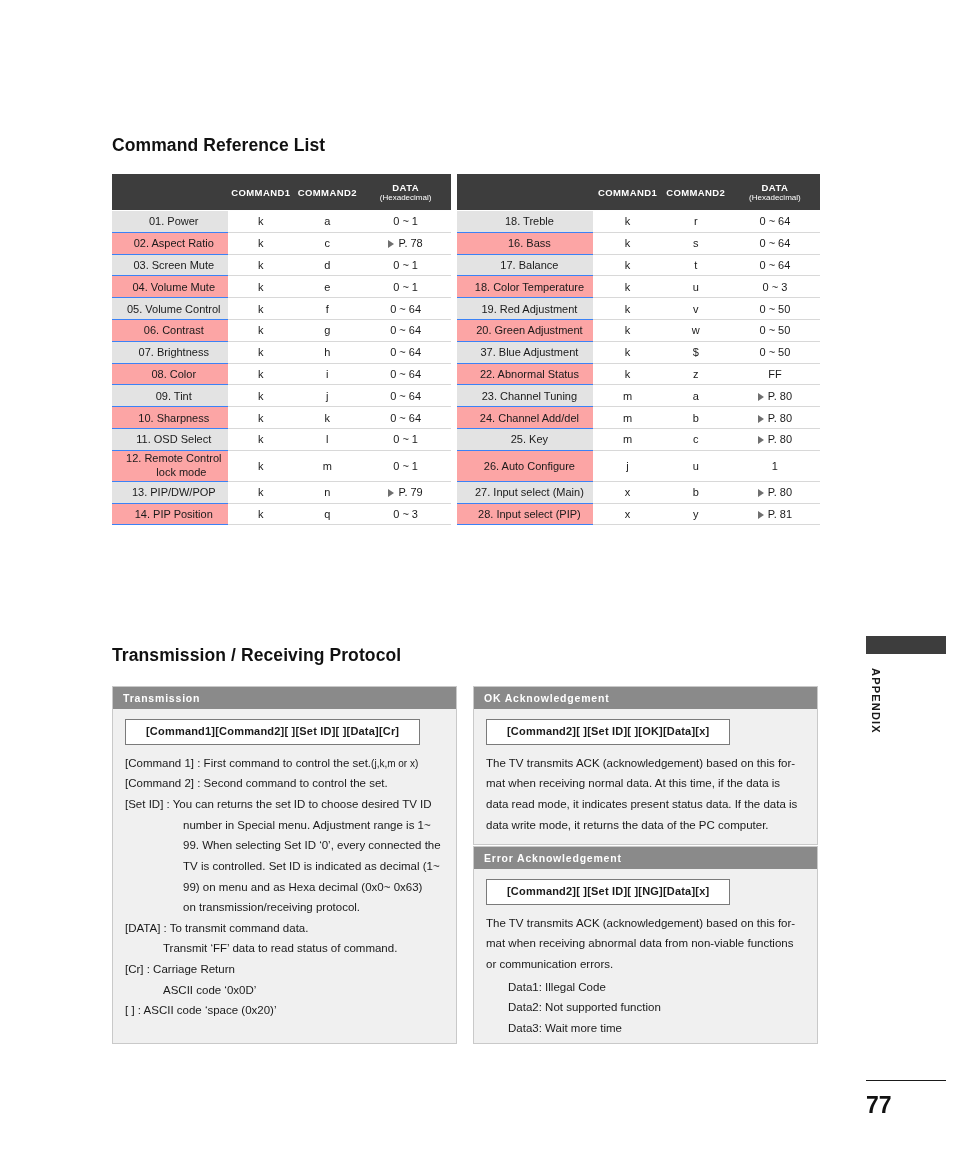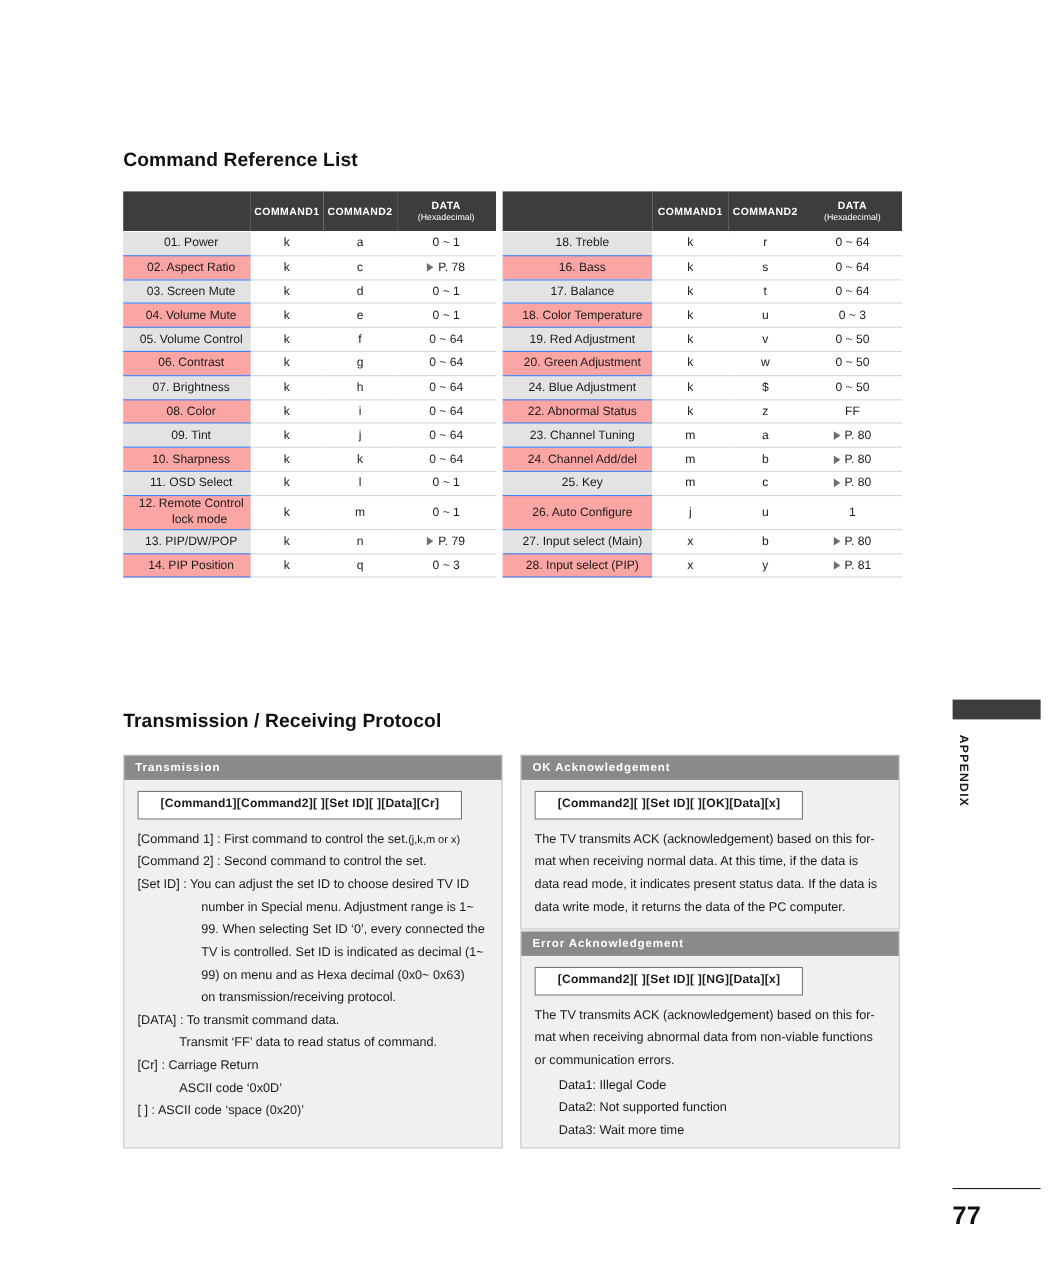--- a/index.html
+++ b/index.html
@@ -261,21 +261,21 @@
         <td class="row-val">k</td>
         <td class="row-val">w</td>
         <td class="row-val">0 ~ 50</td>
       </tr>
       <tr>
         <td class="row-name">07. Brightness</td>
         <td class="row-val">k</td>
         <td class="row-val">h</td>
         <td class="row-val">0 ~ 64</td>
         <td class="gap-col"></td>
-        <td class="row-name">24. Blue Adjustment</td>
+        <td class="row-name">37. Blue Adjustment</td>
         <td class="row-val">k</td>
         <td class="row-val">$</td>
         <td class="row-val">0 ~ 50</td>
       </tr>
       <tr>
         <td class="row-name alt">08. Color</td>
         <td class="row-val">k</td>
         <td class="row-val">i</td>
         <td class="row-val">0 ~ 64</td>
         <td class="gap-col"></td>
@@ -356,21 +356,21 @@
 <div class="section-title" id="proto-title">Transmission / Receiving Protocol</div>
 
 <div class="panel" id="panel-transmission">
   <div class="panel-hdr">Transmission</div>
   <div class="panel-body">
     <div class="syntax-box">[Command1][Command2][ ][Set ID][ ][Data][Cr]</div>
     <div class="para">
       <span>[Command 1] : First command to control the set.</span><span class="small-note">(j,k,m or x)</span>
     </div>
     <div class="para">[Command 2] : Second command to control the set.</div>
-    <div class="para">[Set ID] : You can adjust the set ID to choose desired TV ID</div>
+    <div class="para">[Set ID] : You can returns the set ID to choose desired TV ID</div>
     <div class="para indent-1">number in Special menu. Adjustment range is 1~</div>
     <div class="para indent-1">99. When selecting Set ID ‘0’, every connected the</div>
     <div class="para indent-1">TV is controlled. Set ID is indicated as decimal (1~</div>
     <div class="para indent-1">99) on menu and as Hexa decimal (0x0~ 0x63)</div>
     <div class="para indent-1">on transmission/receiving protocol.</div>
     <div class="para">[DATA] : To transmit command data.</div>
     <div class="para indent-3">Transmit ‘FF’ data to read status of command.</div>
     <div class="para">[Cr] : Carriage Return</div>
     <div class="para indent-3">ASCII code ‘0x0D’</div>
     <div class="para">[    ] : ASCII code ‘space (0x20)’</div>

